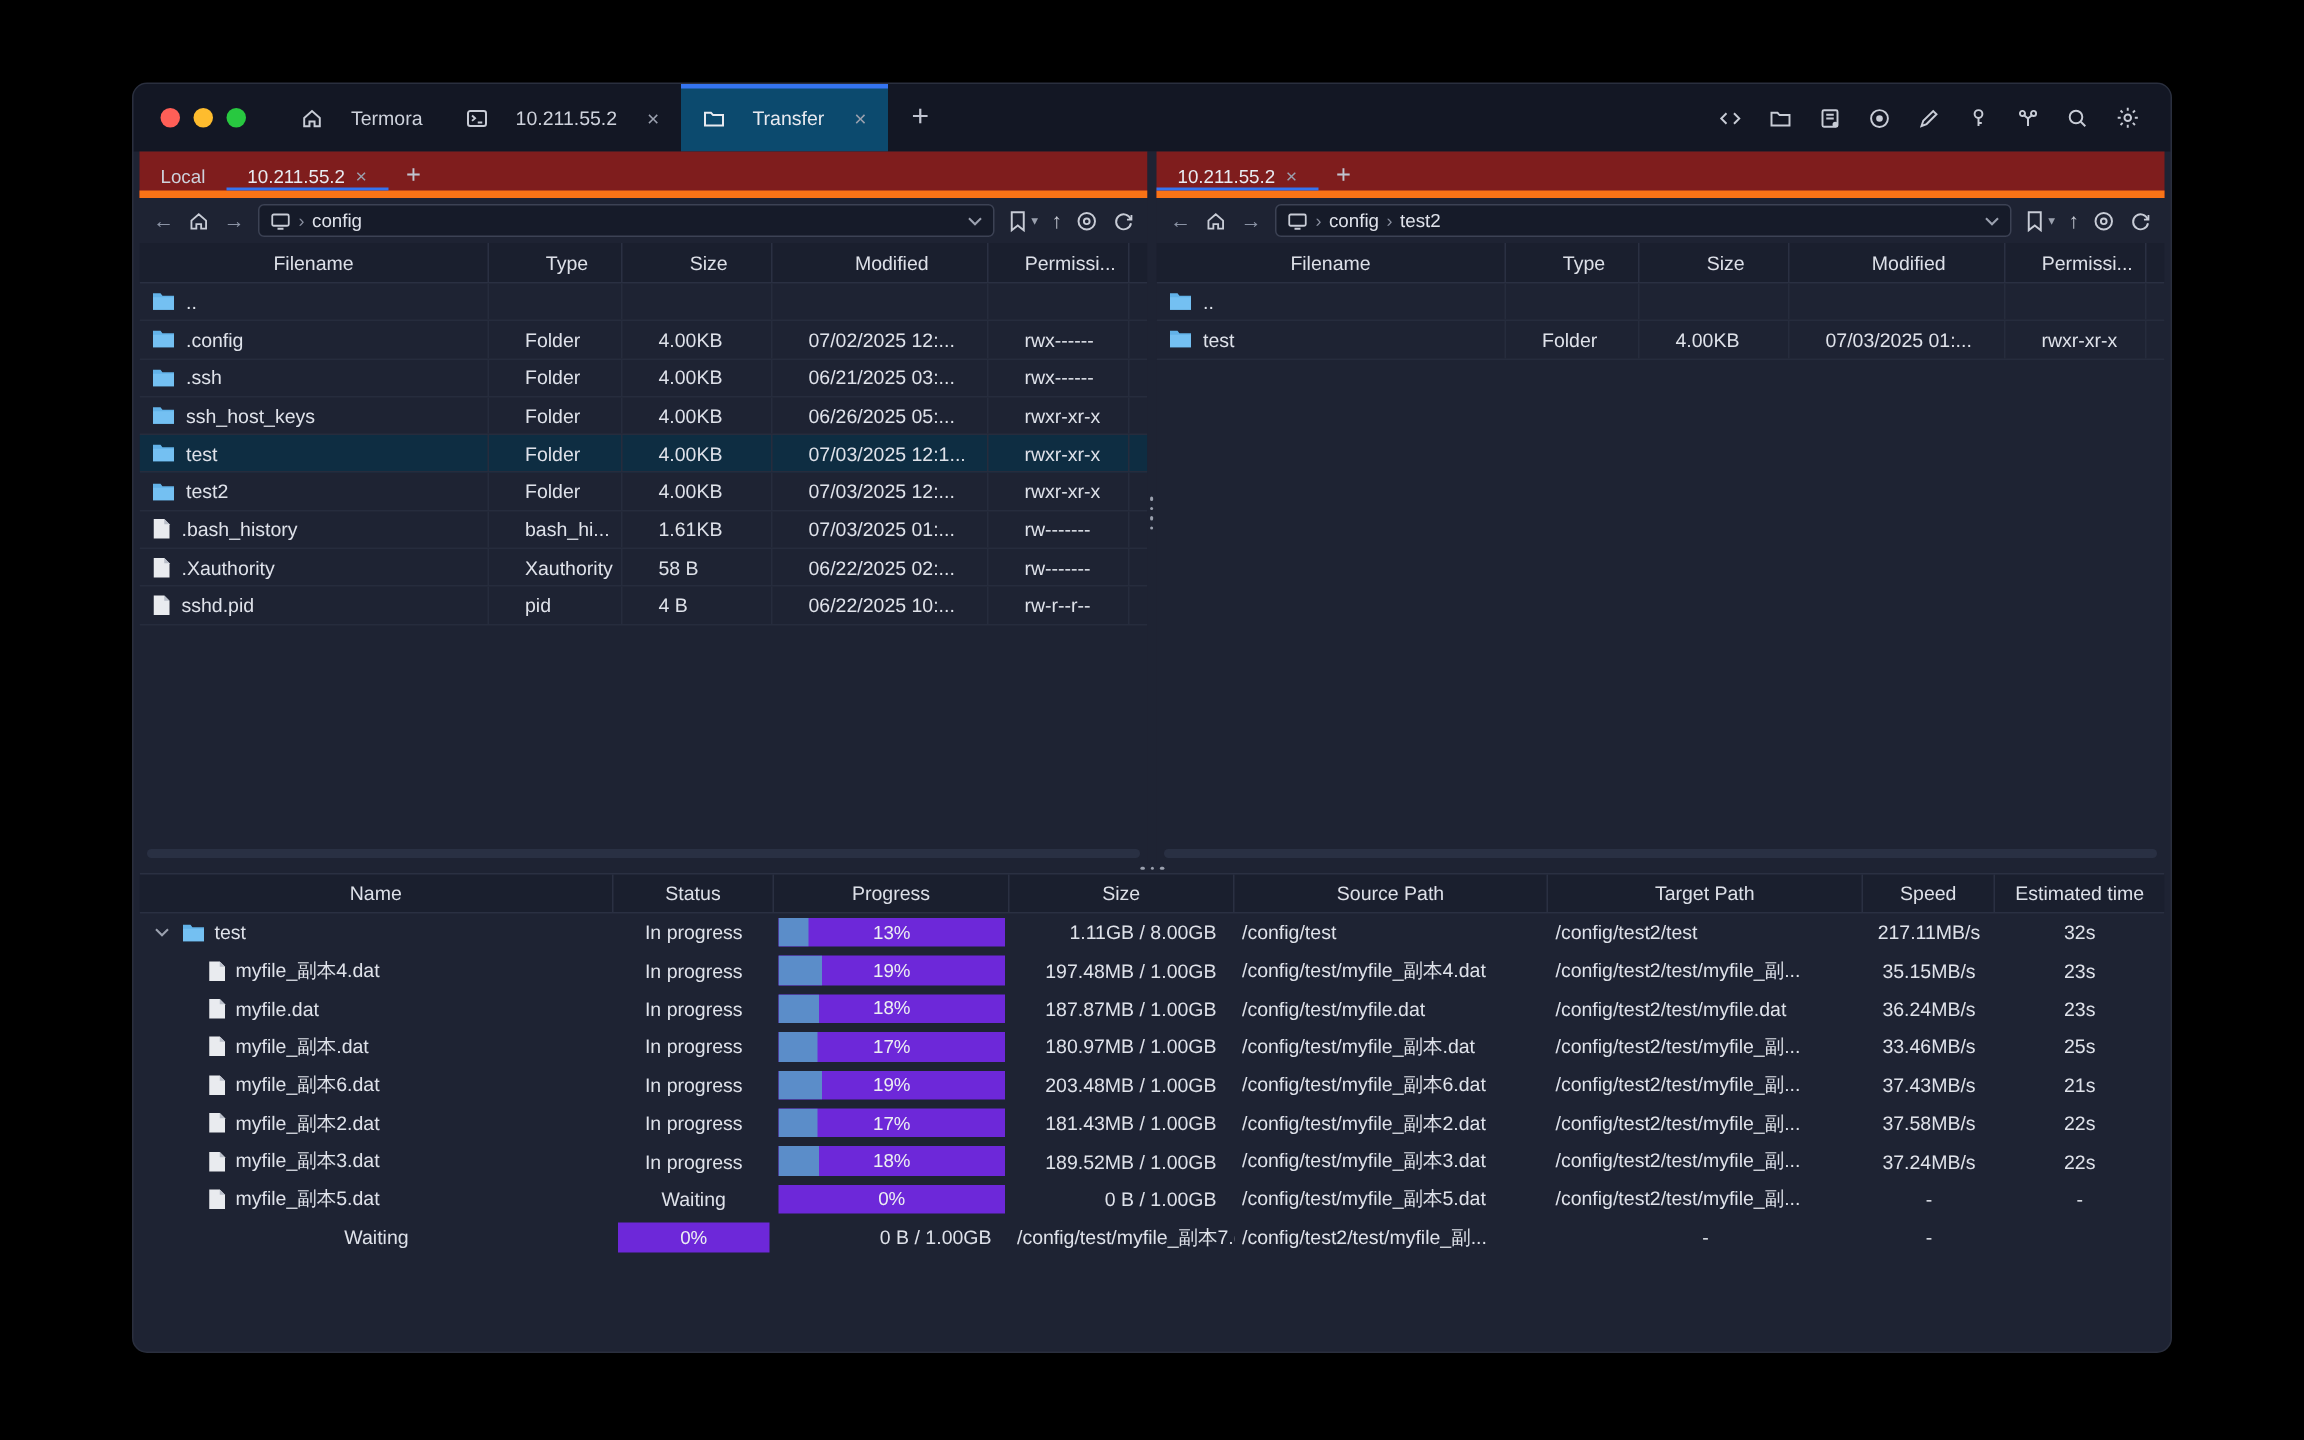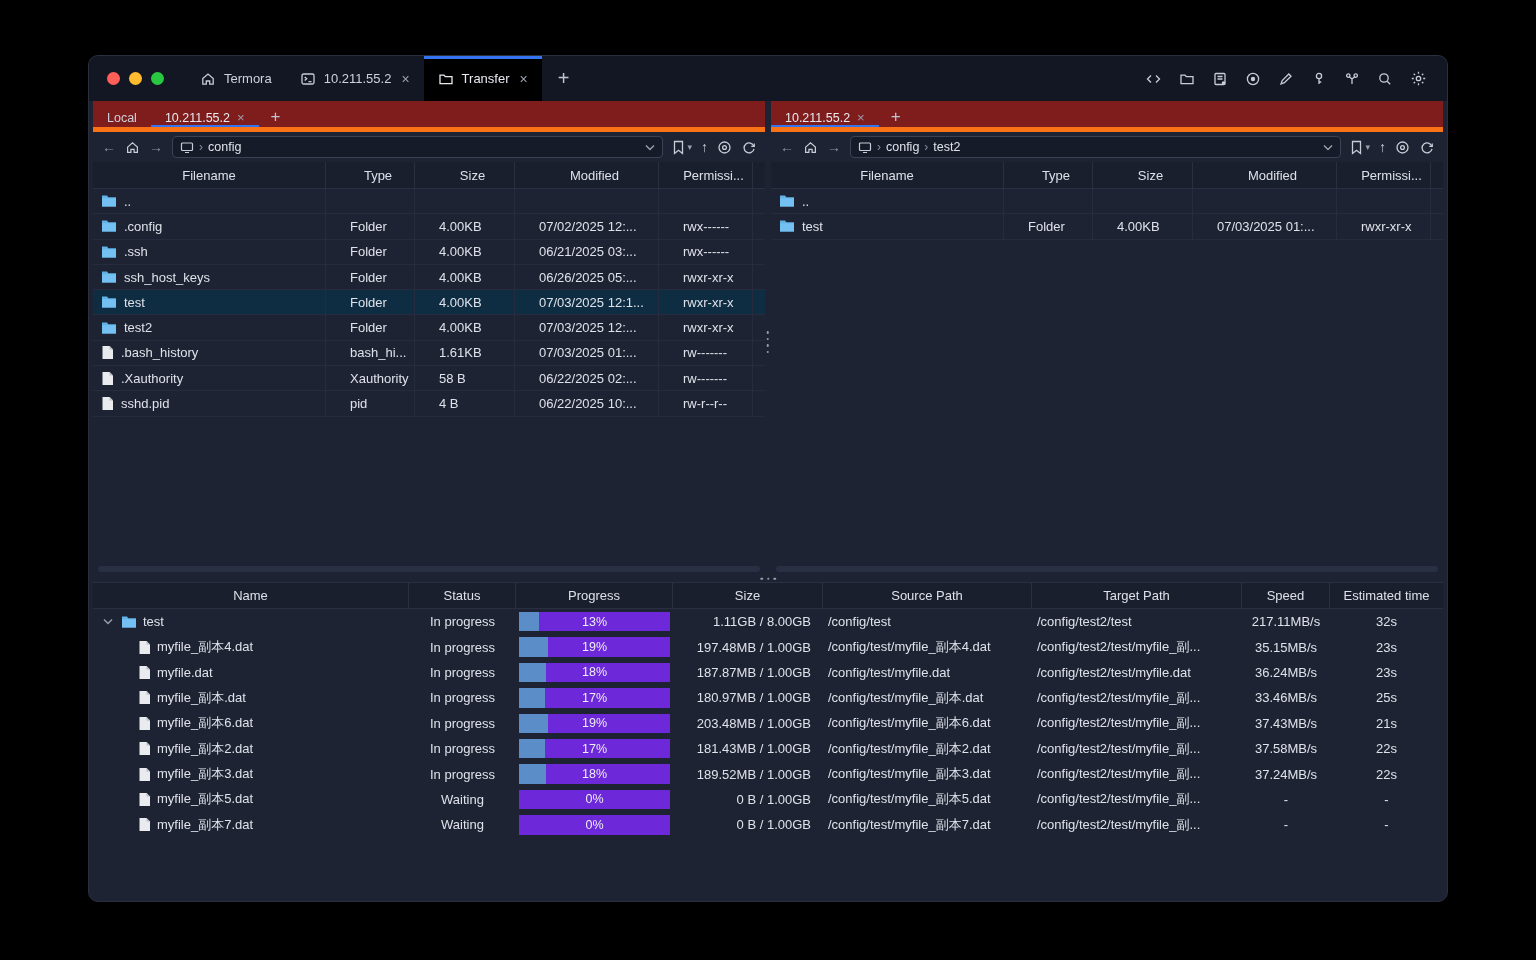--- a/index.html
+++ b/index.html
@@ -6,23 +6,23 @@
   html,body { width:1536px; height:960px; background:#000; overflow:hidden;
     font-family:"Liberation Sans","DejaVu Sans",sans-serif; }
   .window { position:absolute; left:88px; top:55px; width:1360px; height:847px;
     background:#1e2333; border-radius:10px; overflow:hidden; border:1px solid #2a2f3e;
     display:flex; flex-direction:column; color:#dfe2ea; }
 
   
   .titlebar { height:45px; background:#131724; display:flex; align-items:stretch; flex:none; }
   .lights { display:flex; align-items:center; gap:9px; padding:0 22px 0 18px; }
   .light { width:13px; height:13px; border-radius:50%; }
-  .tt { display:flex; align-items:center; gap:8px; padding:12px 14px; font-size:13px;
+  .tt { display:flex; align-items:center; gap:18px; padding:12px 14px; font-size:13px;
     color:#ced2dc; border-top:3px solid transparent; border-bottom:3px solid transparent; cursor:default; }
-  .tt.active { background:#000000; border-top-color:#3574f0; color:#e8eaf0; }
+  .tt.active { background:#0c4a6e; border-top-color:#3574f0; color:#e8eaf0; }
   .tt .x { color:#9aa0ae; font-size:14px; margin-left:2px; }
   .newtab { display:flex; align-items:center; padding:0 16px; font-size:20px; font-weight:300; color:#c0c4d0; }
   .tb-actions { margin-left:auto; display:flex; align-items:center; gap:17px; padding-right:20px; }
   .tb-actions .ic { display:flex; align-items:center; color:#c8ccd6; }
   svg { display:block; }
 
   
   .main { flex:1; display:flex; flex-direction:column; padding:0 4px; min-height:0; }
   .panels { height:474px; display:flex; flex:none; min-width:0; }
   .file-panel { width:673px; display:flex; flex-direction:column; position:relative; min-width:0; }
@@ -747,29 +747,20 @@
                 </div>
               </div>
             </div>
             <div class="c tc-right">0 B / 1.00GB</div>
             <div class="c tc-left">/config/test/myfile_副本5.dat</div>
             <div class="c tc-left">/config/test2/test/myfile_副...</div>
             <div class="c tc-center">-</div>
             <div class="c tc-center">-</div>
           </div>
           <div class="trow">
-            <div class="c tc-name child">
-              <span>
-                <svg width="13" height="15" viewBox="0 0 13 15">
-                  <path d="M1.5 1h7L12 4.5V14H1.5Z" fill="#e9ebef"></path>
-                  <path d="M8.5 1 12 4.5H8.5Z" fill="#b9bec9"></path>
-                </svg>
-              </span>
-              <span>myfile_副本7.dat</span>
-            </div>
             <div class="c tc-center">Waiting</div>
             <div class="c">
               <div class="pbar">
                 <div class="ptrack">
                   <div class="pfill" style="width: 0%;"></div>
                   <div class="plabel">0%</div>
                 </div>
               </div>
             </div>
             <div class="c tc-right">0 B / 1.00GB</div>

